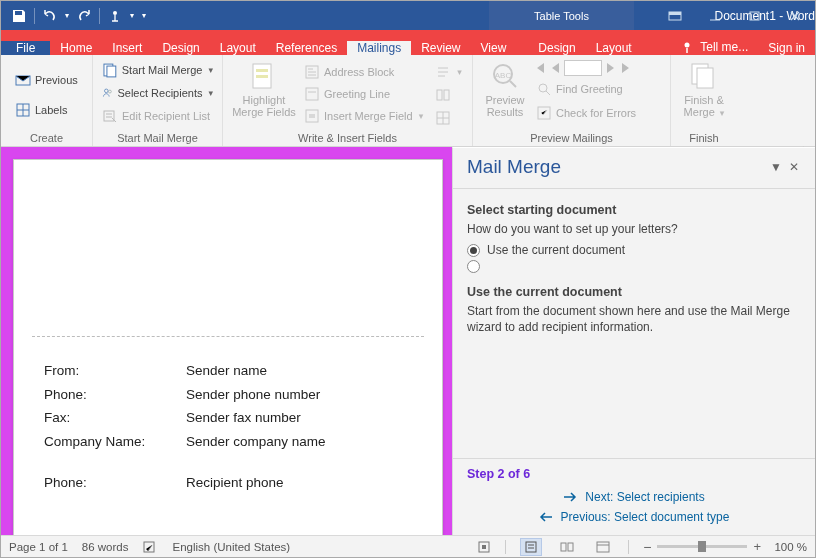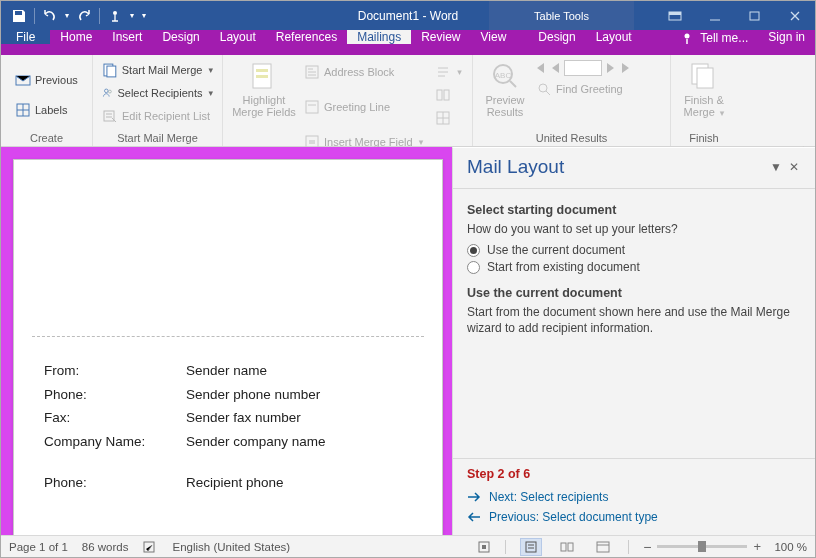--- a/index.html
+++ b/index.html
@@ -1,26 +1,26 @@
 <!DOCTYPE html>
 <html><head>
 <meta charset="utf-8">
 <style>
 * { margin: 0; padding: 0; box-sizing: border-box; font-family: "Segoe UI", Arial, sans-serif; }
 body { width: 816px; height: 558px; background: #e6e6e6; overflow: hidden; position: relative; border: 1px solid #aaa;}
 .titlebar { height: 29px; background: #2b579a; display: flex; align-items: center; color: #fff; font-size: 12px; }
 .qat { display: flex; align-items: center; gap: 0; padding-left: 6px; }
 .qat-btn { width: 24px; height: 24px; display: flex; align-items: center; justify-content: center; color: #fff; cursor: pointer; }
 .qat-sep { width: 1px; height: 16px; background: rgba(255,255,255,0.35); margin: 0 3px;}
-.title-center { position: absolute; left: 0; right: 0; text-align: center; pointer-events: none; font-size: 12px; color: #fff;}
+.title-center { position: absolute; left: 0; right: 0; text-align: right; pointer-events: none; font-size: 12px; color: #fff;}
 .title-center span.doc { color: #fff; }
 .tabletools { position:absolute; left:488px; top:0; height:29px; width:145px; background:#395e9c; display:flex; align-items:center; justify-content:center; font-size:11px; color:#fff;}
 .winctrl { position:absolute; right:0; top:0; height:29px; display:flex;}
 .winctrl div { width:40px; display:flex; align-items:center; justify-content:center; color:#cde; font-size:12px;}
-.tabs { height: 25px; background: #a21caf; display: flex; align-items: flex-start; color: #fff; font-size: 12px; }
+.tabs { height: 25px; background: #ef4444; display: flex; align-items: flex-end; color: #fff; font-size: 12px; }
 .tab { padding: 0 10px; display: flex; align-items: center; cursor: pointer; }
 .tab.file { background: #2b579a; padding: 0 15px; }
 .tab.active { background: #f3f3f3; color: #2b579a; }
 .tabs .spacer { flex: 1; }
 .tab.share { display:flex; align-items:center; gap:5px;}
 .ribbon { height: 92px; background: #f3f3f3; border-bottom: 1px solid #d4d4d4; display: flex; font-size: 11px; color: #444;}
 .group { border-right: 1px solid #e0e0e0; display: flex; flex-direction: column; }
 .group-body { flex: 1; display: flex; padding: 3px 5px 0 5px; }
 .group-label { text-align: center; font-size: 11px; color: #666; padding: 1px 0 2px 0; }
 .smallbtn { display: flex; align-items: center; gap: 4px; padding: 2px 4px; cursor: pointer; white-space: nowrap; color:#444; height:22px;}
@@ -45,22 +45,22 @@
 .pane-head h2 { flex:1; font-size:19px; font-weight:400; color:#2b579a;}
 .pane-head .pbtn { width:18px; text-align:center; color:#666; cursor:pointer; font-size:12px;}
 .pane-body { padding: 4px 14px 4px 14px; flex:1; overflow:auto;}
 .pane-body h3 { font-size:12.5px; font-weight:700; color:#444; margin:6px 0 4px 0;}
 .pane-body p { font-size:12px; color:#444; margin:2px 0 6px 0; line-height:1.35;}
 .radio-row { display:flex; align-items:center; gap:7px; margin:3px 0; font-size:12px; cursor:pointer;}
 .radio { width:13px; height:13px; border:1px solid #888; border-radius:50%; display:inline-flex; align-items:center; justify-content:center; background:#fff;}
 .radio.sel::after { content:""; width:7px; height:7px; background:#444; border-radius:50%;}
 .sep { height:1px; background:#d9d9d9; margin:4px -14px;}
 .pane-foot { border-top:1px solid #d9d9d9; padding:4px 14px 8px 14px;}
-.pane-foot h4 { font-size:12.5px; font-weight:700; color:#b91c1c; margin:4px 0 6px 0;}
-.navlink { display:flex; align-items:center; gap:8px; color:#0a64a0; font-size:12px; padding:3px 0; cursor:pointer;}
+.pane-foot h4 { font-size:12.5px; font-weight:700; color:#6d28d9; margin:4px 0 6px 0;}
+.navlink { display:flex; align-items:center; gap:8px; color:#0a64a0; font-size:12px; padding:3px 0; cursor:pointer;justify-content:center;}
 .statusbar { position:absolute; left:0; right:0; bottom:0; height:22px; background:#f3f3f3; border-top:1px solid #d9d9d9; display:flex; align-items:center; font-size:11.5px; color:#555; padding:0 8px; gap:14px;}
 .statusbar .spacer { flex:1;}
 .viewbtn { width:22px; height:18px; display:flex; align-items:center; justify-content:center; border:1px solid transparent; cursor:pointer; color:#666;}
 .viewbtn.active { background:#d5e1f2; border-color:#b6c9e7;}
 .zoom { display:flex; align-items:center; gap:6px;}
 .slider { width:90px; height:3px; background:#c9c9c9; position:relative;}
 .slider .thumb { position:absolute; left:50%; top:-4px; width:8px; height:11px; background:#888; transform:translateX(-50%);}
 svg { display:block; }
 .recnum { width:38px; height:16px; border:1px solid #c9c9c9; background:#fff;}
 </style>
@@ -209,21 +209,21 @@
   <div class="group" style="width:250px">
     <div class="group-body">
       <div class="bigbtn disabled" style="width:72px">
         <svg class="ico32" viewBox="0 0 32 32">
             <rect x="5" y="4" width="18" height="24" fill="#fff" stroke="#c8c8c8"></rect>
             <rect x="8" y="9" width="12" height="3" fill="#e8e8b0"></rect>
             <rect x="8" y="15" width="12" height="3" fill="#e8e8b0"></rect>
           </svg>
         <div><span>Highlight</span><br><span>Merge Fields</span></div>
       </div>
-      <div style="display:flex; flex-direction:column; gap:13px; padding-top:3px;">
+      <div style="display:flex; flex-direction:column; gap:0px; padding-top:3px;">
         <div class="smallbtn disabled">
           <svg class="ico16" viewBox="0 0 16 16">
               <rect x="2" y="2" width="12" height="12" fill="none" stroke="#c8c8c8"></rect>
               <path stroke="#c8c8c8" d="M4 5h5M4 8h8M4 11h8"></path>
             </svg>
           <span>Address Block</span>
         </div>
         <div class="smallbtn disabled">
           <svg class="ico16" viewBox="0 0 16 16">
               <rect x="2" y="2" width="12" height="12" fill="none" stroke="#c8c8c8"></rect>
@@ -298,23 +298,30 @@
               </svg>
             </span>
         </div>
         <div class="smallbtn disabled">
           <svg class="ico16" viewBox="0 0 16 16">
               <circle cx="7" cy="7" r="4" fill="none" stroke="#c8c8c8"></circle>
               <path stroke="#c8c8c8" d="M10 10l4 4"></path>
             </svg>
           <span>Find Greeting</span>
         </div>
-      </div>
-    </div>
-    <div class="group-label">United Results</div>
+        <div class="smallbtn disabled">
+          <svg class="ico16" viewBox="0 0 16 16">
+              <rect x="2" y="2" width="12" height="12" fill="none" stroke="#c8c8c8"></rect>
+              <path stroke="#c8c8c8" d="M5 8l2 2 4-5"></path>
+            </svg>
+          <span>Check for Errors</span>
+        </div>
+      </div>
+    </div>
+    <div class="group-label">Preview Mailings</div>
   </div>
 
   <div class="group" style="width:66px; border-right:none">
     <div class="group-body">
       <div class="bigbtn disabled" style="width:56px">
         <svg class="ico32" viewBox="0 0 32 32">
             <rect x="4" y="4" width="16" height="20" fill="#fff" stroke="#c8c8c8"></rect>
             <rect x="9" y="8" width="16" height="20" fill="#fff" stroke="#c8c8c8"></rect>
           </svg>
         <div><span>Finish &amp;</span><br><span>Merge</span> <span class="caret" style="color:#bbb">▾</span></div>
@@ -357,35 +364,34 @@
                 <td>Recipient phone</td>
               </tr>
         </tbody>
           </table>
       </div>
     </div>
   </div>
 
   <div class="pane">
     <div class="pane-head">
-      <h2>Mail Layout</h2>
+      <h2>Mail Merge</h2>
       <div class="pbtn">▼</div>
       <div class="pbtn">✕</div>
     </div>
     <div class="sep"></div>
     <div class="pane-body">
       <h3>Select starting document</h3>
       <p>How do you want to set up your letters?</p>
       <div class="radio-row">
           <span class="radio sel"></span>
           <span>Use the current document</span>
         </div>
       <div class="radio-row">
           <span class="radio"></span>
-          <span>Start from existing document</span>
         </div>
       <h3 style="margin-top:12px">Use the current document</h3>
       <p>Start from the document shown here and use the Mail Merge wizard to add recipient information.</p>
     </div>
     <div class="pane-foot">
       <h4>Step 2 of 6</h4>
       <div class="navlink">
         <svg width="14" height="12">
             <path fill="none" stroke="#0a64a0" stroke-width="1.5" d="M1 6h11M8 2l4 4-4 4"></path>
           </svg>

